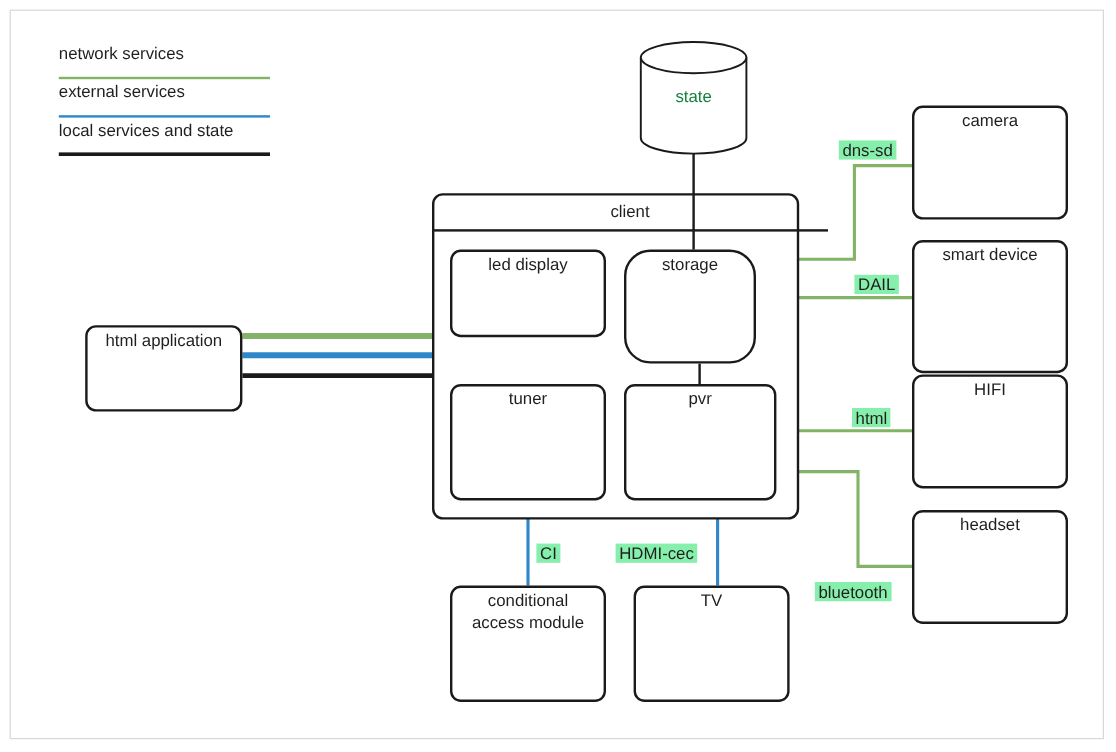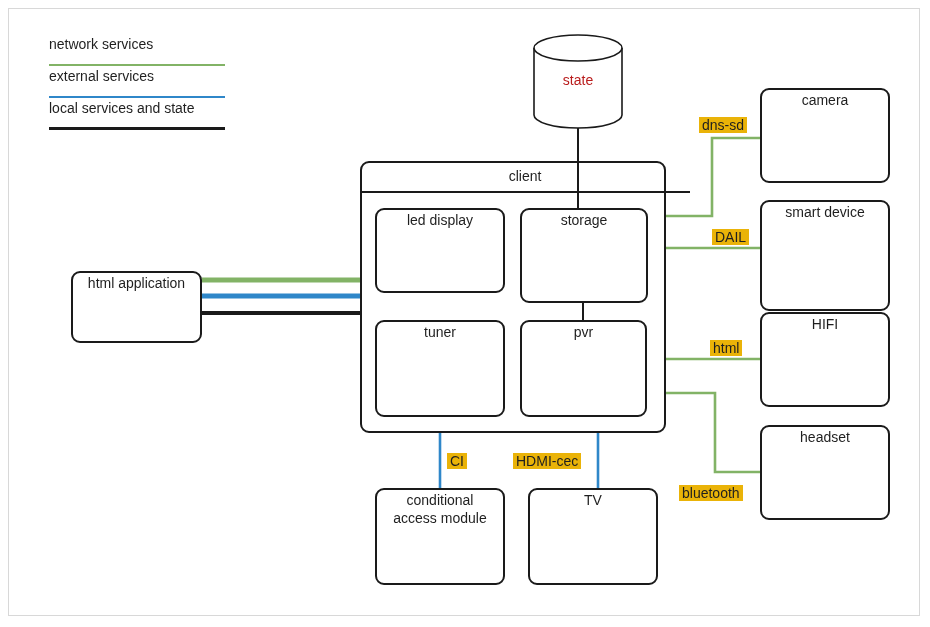--- a/index.html
+++ b/index.html
@@ -70,21 +70,21 @@
     left: 0;
     bottom: 0;
     width: 176px;
     height: 2.5px;
   }
   .edge-label {
     position: absolute;
     font-size: 14px;
     color: #1f1f1f;
     white-space: nowrap;
-    background: #eab308;
+    background: #86efac;
     padding: 0 3px;
   }
   .client-shell {
     position: absolute;
     left: 360px;
     top: 161px;
     width: 306px;
     height: 272px;
     box-sizing: border-box;
     border: 2.2px solid #1a1a1a;
@@ -101,21 +101,21 @@
     border-bottom: 2.2px solid #1a1a1a;
     display: flex;
     align-items: center;
     justify-content: center;
     font-size: 14px;
     color: #1f1f1f;
   }
   .cyl-label {
     position: absolute;
     font-size: 14px;
-    color: #b91c1c;
+    color: #15803d;
     width: 100px;
     text-align: center;
   }
 </style>
 </head>
 <body>
 
 <div id="canvas">
 
   <div id="frame"></div>
@@ -161,24 +161,24 @@
     <span class="legend-rule" style="background:#1a1a1a; height:3px;"></span>
   </div>
 
   <div class="cyl-label" style="left:528px; top:72px;">state</div>
 
   <div class="client-shell"></div>
   <div class="client-header">
     <span>client</span>
   </div>
 
-  <div class="node" style="left:375px; top:208px; width:130px; height:85px;">
+  <div class="node" style="left:375px; top:208px; width:130px; height:73px;">
     <span class="node-label">led display</span>
   </div>
-  <div class="node" style="left:520px; top:208px; width:128px; height:95px;">
+  <div class="node" style="left:520px; top:208px; width:110px; height:95px;border-radius:22px;">
     <span class="node-label">storage</span>
   </div>
   <div class="node" style="left:375px; top:320px; width:130px; height:97px;">
     <span class="node-label">tuner</span>
   </div>
   <div class="node" style="left:520px; top:320px; width:127px; height:97px;">
     <span class="node-label">pvr</span>
   </div>
 
   <div class="node" style="left:71px; top:271px; width:131px; height:72px;">

